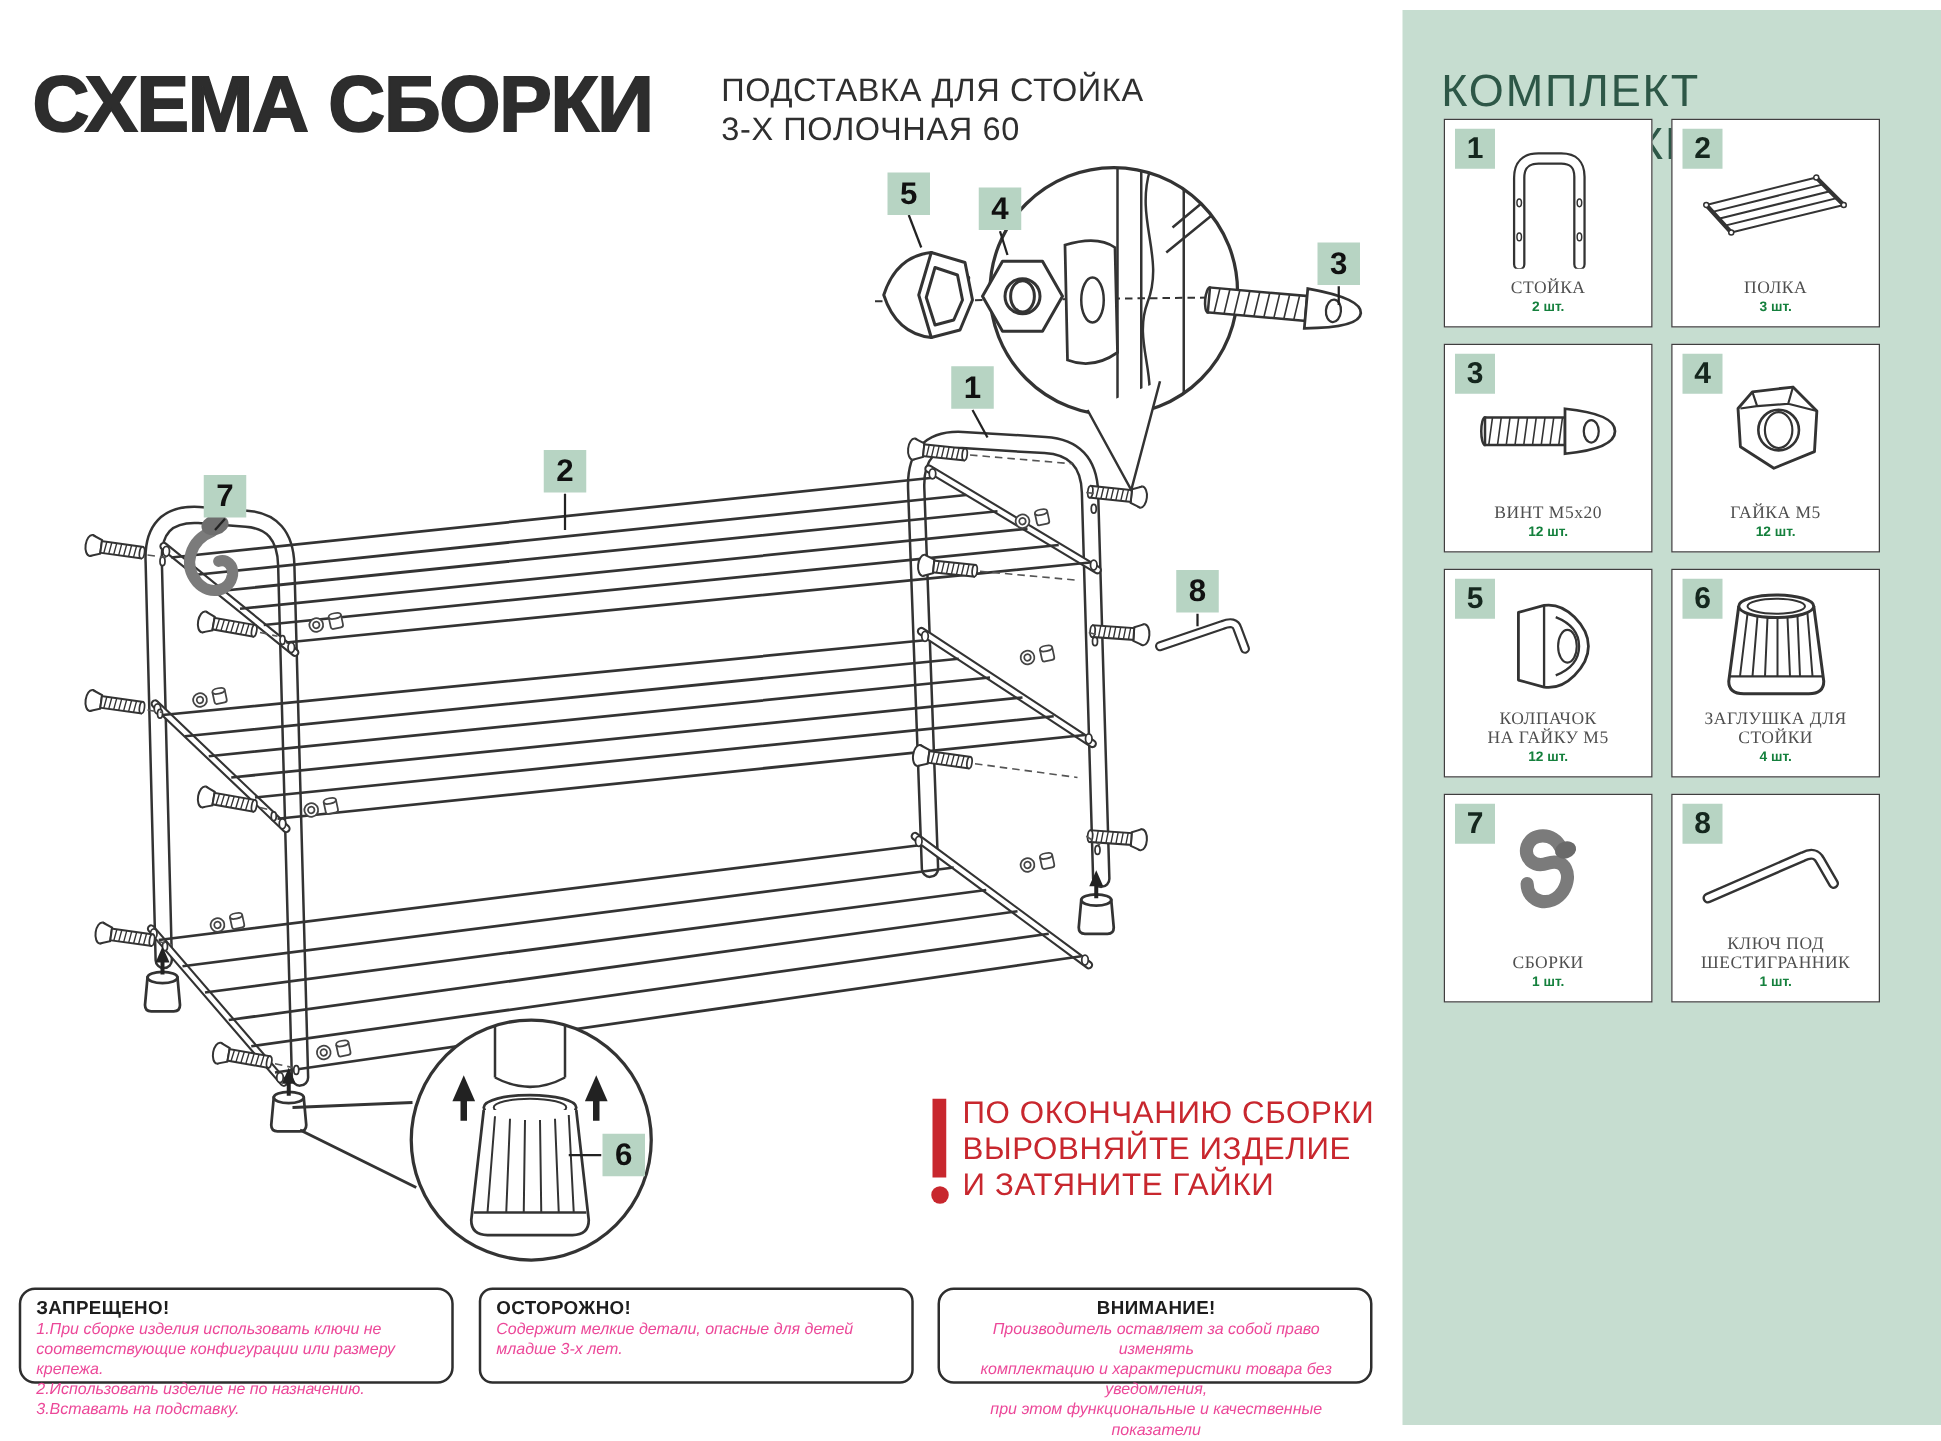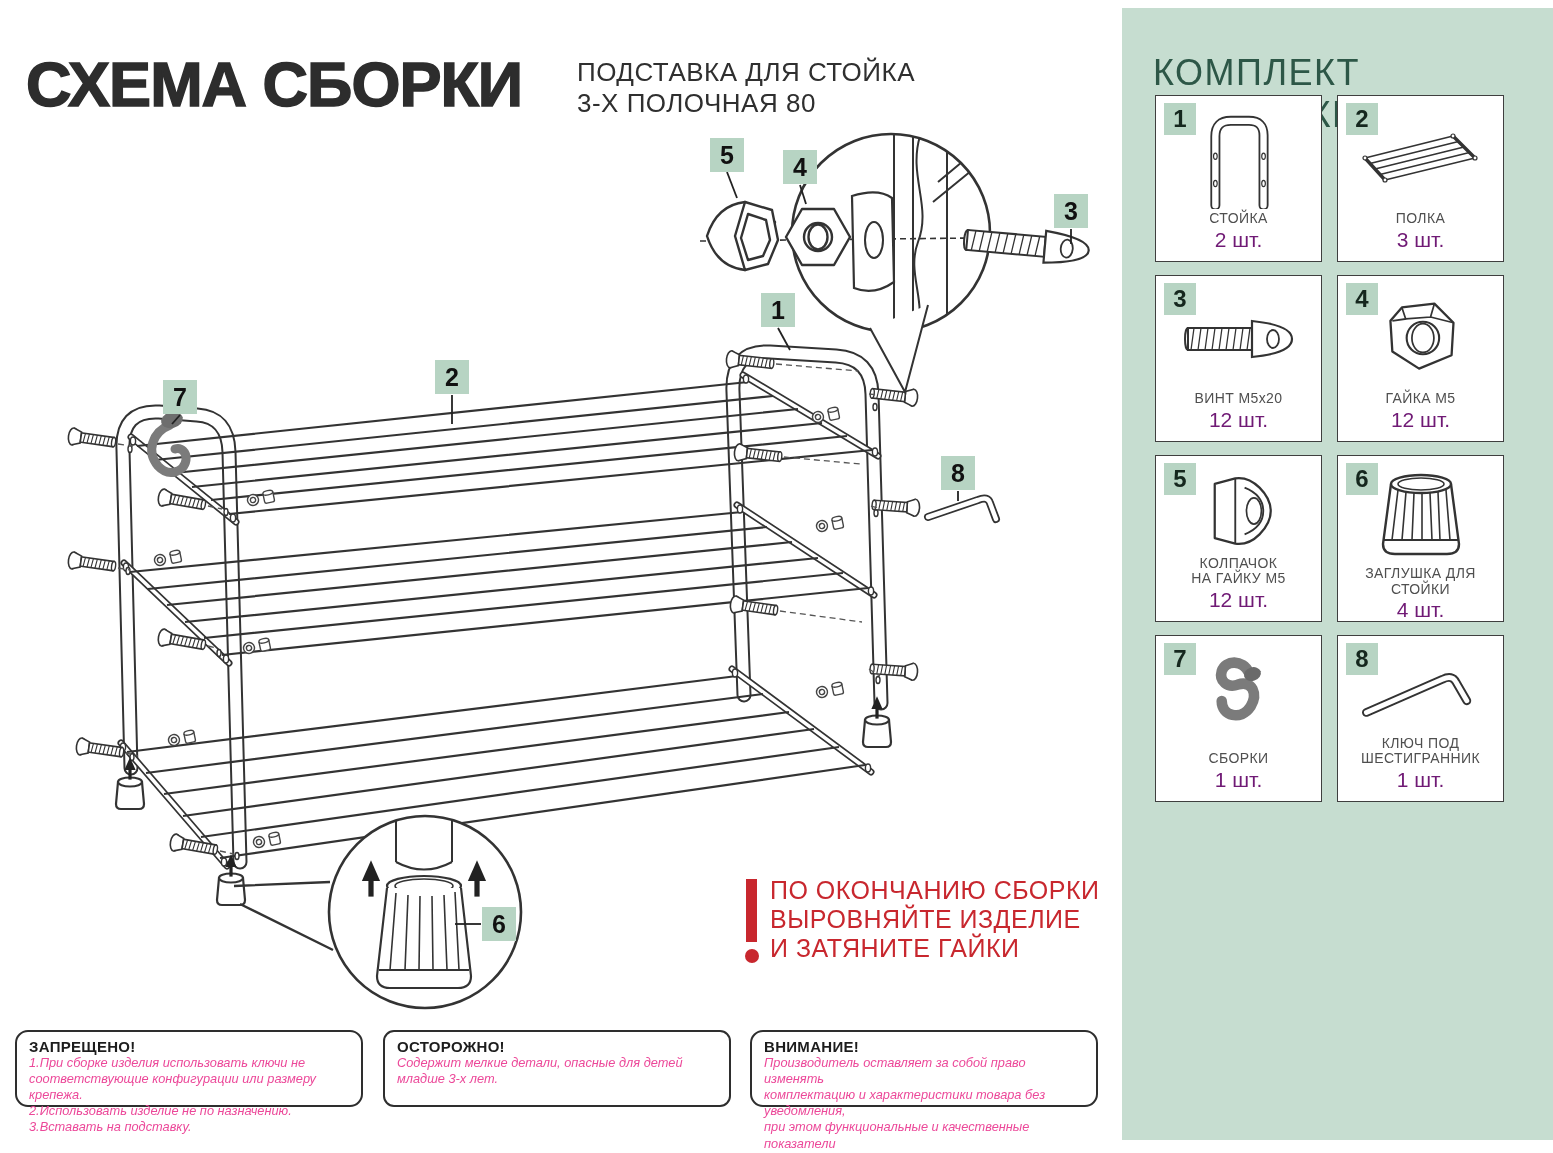--- a/index.html
+++ b/index.html
@@ -29,22 +29,22 @@
   
   #kit-panel{position:absolute;left:1122px;top:8px;width:431px;height:1132px;background:#c6ddd0;}
   #kit-title{position:absolute;left:31px;top:44px;font-size:36px;color:#2d5747;letter-spacing:1.5px;}
   #kit-grid{position:absolute;left:33px;top:87px;display:grid;
             grid-template-columns:167px 167px;grid-auto-rows:167px;gap:13px 15px;}
   .kit-card{background:#fff;border:1.3px solid #3f3f3f;position:relative;
             display:flex;flex-direction:column;align-items:center;box-sizing:border-box;}
   .kit-num{position:absolute;left:8px;top:7px;width:32px;height:32px;background:#b7d4c3;
            color:#15271e;font-size:24px;font-weight:bold;display:flex;align-items:center;justify-content:center;}
   .kit-art{flex:1 1 auto;display:flex;align-items:center;justify-content:center;width:100%;padding-top:10px;}
-  .kit-name{font-size:14px;line-height:1.12;color:#4f4f4f;text-align:center;white-space:pre-line;letter-spacing:.4px;}
-  .kit-qty{font-size:21px;font-weight:normal;color:#701a75;margin:1px 0 9px 0;}
+  .kit-name{font-size:14px;line-height:1.12;color:#4f4f4f;text-align:center;white-space:pre-line;letter-spacing:.4px;font-family:Liberation Serif, serif;}
+  .kit-qty{font-size:11px;font-weight:bold;color:#15803d;margin:1px 0 9px 0;}
   svg{display:block;}
   
   .tube-o{fill:none;stroke:#333;stroke-width:15;stroke-linecap:round;stroke-linejoin:round;}
   .tube-i{fill:none;stroke:#fff;stroke-width:11;stroke-linecap:round;stroke-linejoin:round;}
   .rail-o{fill:none;stroke:#333;stroke-width:7;stroke-linecap:round;}
   .rail-i{fill:none;stroke:#fff;stroke-width:3.6;stroke-linecap:round;}
   .wire{fill:none;stroke:#333;stroke-width:2.2;}
   .ln{fill:none;stroke:#333;stroke-width:2;}
   .dash{fill:none;stroke:#555;stroke-width:1.3;stroke-dasharray:6 4;}
   .conn{stroke:#222;stroke-width:1.8;}
@@ -256,21 +256,21 @@
       <line class="conn" x1="778" y1="328" x2="790" y2="350"></line>
       <line class="conn" x1="452" y1="395" x2="452" y2="424"></line>
       <line class="conn" x1="180" y1="415" x2="172" y2="424"></line>
       <line class="conn" x1="958" y1="491" x2="958" y2="501"></line>
     </g>
   </svg>
 
   <div id="title">СХЕМА СБОРКИ</div>
   <div id="subtitle">
     <div>ПОДСТАВКА ДЛЯ СТОЙКА</div>
-    <div>3-Х ПОЛОЧНАЯ 80</div>
+    <div>3-Х ПОЛОЧНАЯ 60</div>
   </div>
 
   <div class="callout" style="left:710px;top:138px;">5</div>
   <div class="callout" style="left:783px;top:150px;">4</div>
   <div class="callout" style="left:1054px;top:194px;">3</div>
   <div class="callout" style="left:761px;top:293px;">1</div>
   <div class="callout" style="left:435px;top:360px;">2</div>
   <div class="callout" style="left:163px;top:380px;">7</div>
   <div class="callout" style="left:941px;top:456px;">8</div>
   <div class="callout" style="left:482px;top:907px;">6</div>
@@ -292,21 +292,21 @@
     <div class="wbody">1.При сборке изделия использовать ключи не
    соответствующие конфигурации или размеру крепежа.
 2.Использовать изделие не по назначению.
 3.Вставать на подставку.</div>
   </div>
   <div class="warnbox" style="left:383px;border-radius:11px;">
     <div class="wtitle">ОСТОРОЖНО!</div>
     <div class="wbody">Содержит мелкие детали, опасные для детей
 младше 3-х лет.</div>
   </div>
-  <div class="warnbox" style="left:750px;">
+  <div class="warnbox" style="left:750px;text-align:center;">
     <div class="wtitle">ВНИМАНИЕ!</div>
     <div class="wbody">Производитель оставляет за собой право изменять
 комплектацию и характеристики товара без уведомления,
 при этом функциональные и качественные показатели
 товара не ухудшаются.</div>
   </div>
 
   <div id="kit-panel">
     <div id="kit-title">КОМПЛЕКТ ПОСТАВКИ</div>
     <div id="kit-grid">

